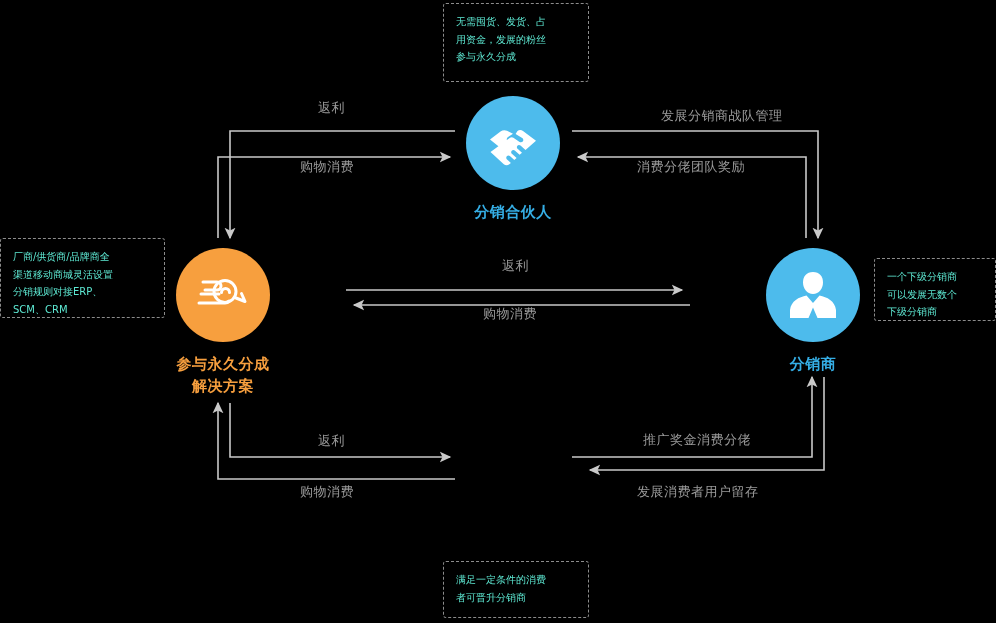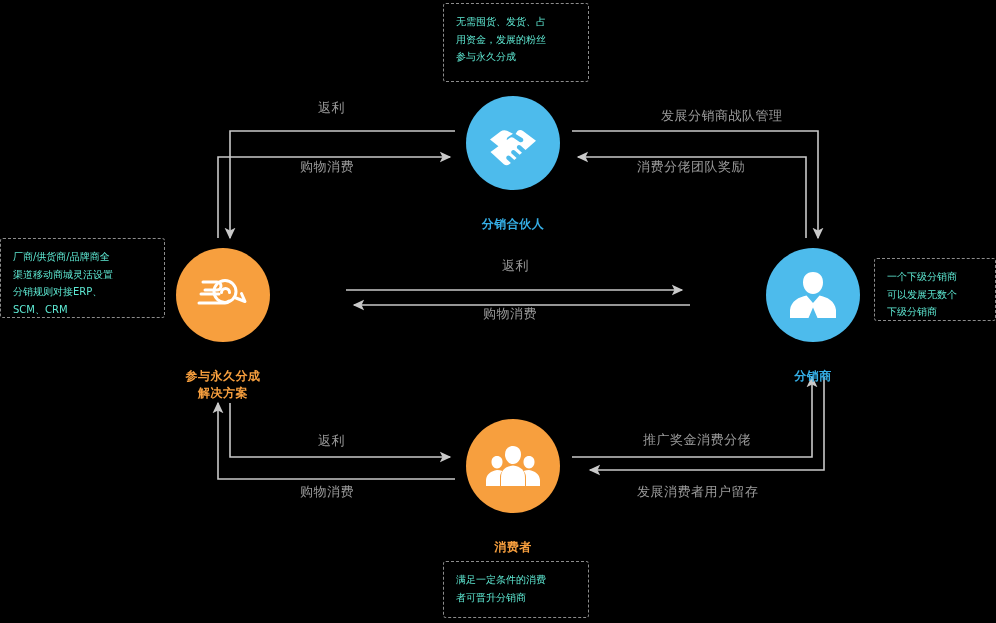--- a/index.html
+++ b/index.html
@@ -25,22 +25,22 @@
   .node .circle {
     width: 94px;
     height: 94px;
     border-radius: 50%;
     position: relative;
     display: block;
   }
   .node.blue .circle { background: #4DBBEC; }
   .node.orange .circle { background: #F79F3E; }
   .node .caption {
-    margin-top: 26px;
-    font-size: 12px;
+    margin-top: 12px;
+    font-size: 15px;
     font-weight: bold;
     line-height: 1.45;
     letter-spacing: 0.5px;
     white-space: pre-line;
   }
   .node.blue .caption { color: #35AEE5; }
   .node.orange .caption { color: #F79F3E; }
   .node .circle svg {
     position: absolute;
     left: 50%;
@@ -179,29 +179,14 @@
       <svg width="48" height="50" viewBox="0 0 48 50">
         <g fill="#ffffff">
           <path d="M24 2 C17.5 2 14 6.5 14 12.5 C14 18.5 18 24 24 24 C30 24 34 18.5 34 12.5 C34 6.5 30.5 2 24 2 Z"></path>
           <path d="M17.5 25.5 L24 33 L30.5 25.5 C38 27 46 31 47 40 L47 48 L28.5 48 L24 37.5 L19.5 48 L1 48 L1 40 C2 31 10 27 17.5 25.5 Z"></path>
         </g>
       </svg>
     </span>
     <div class="caption">分销商</div>
   </div>
 
-  <div class="node orange" id="node-consumer">
-    <span class="circle">
-      <svg width="56" height="44" viewBox="0 0 56 44">
-        <g fill="#ffffff">
-          <path d="M12 12 C8.5 12 6.5 14.5 6.5 18 C6.5 21.5 8.7 24.5 12 24.5 C15.3 24.5 17.5 21.5 17.5 18 C17.5 14.5 15.5 12 12 12 Z"></path>
-          <path d="M12 26 C6 27 1.5 30 1 36 L1 42 L15 42 L15 33 C15 30.5 16 28.5 17.5 27 C15.8 26.3 13.9 26 12 26 Z"></path>
-          <path d="M44 12 C40.5 12 38.5 14.5 38.5 18 C38.5 21.5 40.7 24.5 44 24.5 C47.3 24.5 49.5 21.5 49.5 18 C49.5 14.5 47.5 12 44 12 Z"></path>
-          <path d="M44 26 C42.1 26 40.2 26.3 38.5 27 C40 28.5 41 30.5 41 33 L41 42 L55 42 L55 36 C54.5 30 50 27 44 26 Z"></path>
-          <path d="M28 2 C22.8 2 20 5.7 20 10.5 C20 15.3 23.3 20 28 20 C32.7 20 36 15.3 36 10.5 C36 5.7 33.2 2 28 2 Z"></path>
-          <path d="M28 21.5 C20 22.5 16 26.5 16 33.5 L16 42 L40 42 L40 33.5 C40 26.5 36 22.5 28 21.5 Z"></path>
-        </g>
-      </svg>
-    </span>
-    <div class="caption">消费者</div>
-  </div>
 
 </div>
 
 </body></html>

